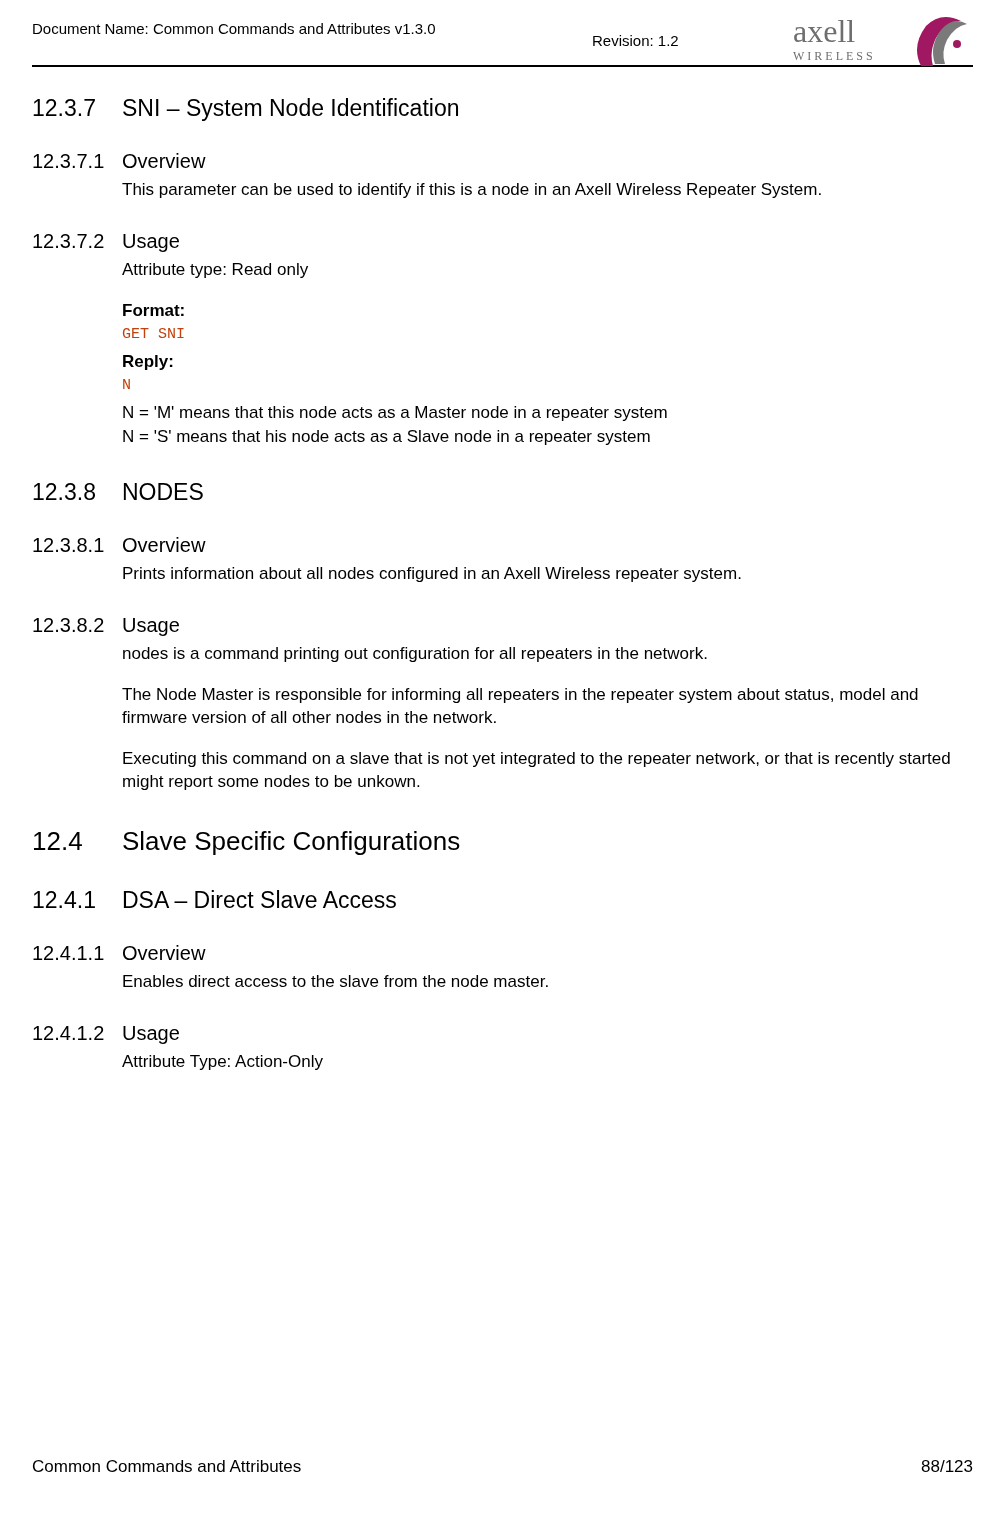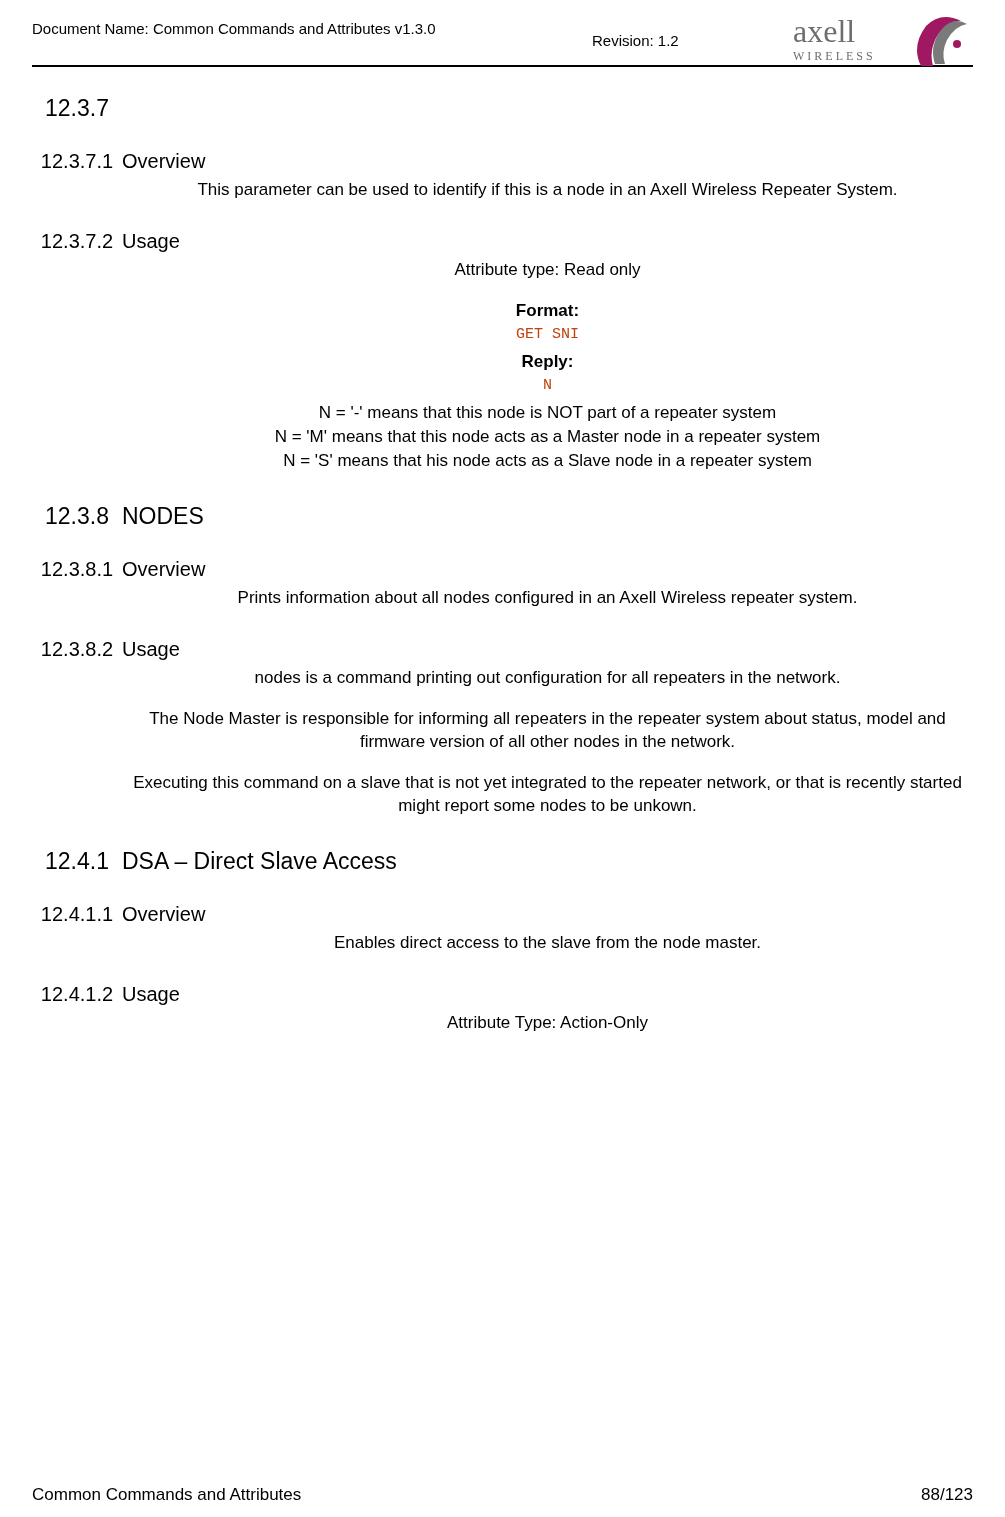--- a/index.html
+++ b/index.html
@@ -8,21 +8,21 @@
       font-family: Verdana, Geneva, sans-serif;
       background: #ffffff;
       color: #000000;
       width: 1005px;
       height: 1517px;
       position: relative;
       padding: 0;
     }
 
     .page {
-      padding: 18px 32px 12px 32px;
+      padding: 18px 32px 40px 32px;
       height: 100%;
       display: flex;
       flex-direction: column;
     }
 
     .header-row {
       display: flex;
       align-items: flex-start;
       position: relative;
       height: 55px;
@@ -53,21 +53,20 @@
 
     .header-rule {
       border: none;
       border-top: 2px solid #000;
       margin-top: -8px;
       margin-bottom: 10px;
     }
 
     .content {
       flex: 1;
-      text-align: center;
     }
 
     .section-row {
       display: flex;
       align-items: baseline;
       margin-top: 18px;
       margin-bottom: 6px;
     }
 
     .section-num {
@@ -145,40 +144,40 @@
       </svg>
     </div>
   </div>
 
   <hr class="header-rule">
 
   <div class="content" id="content-root">
 
   <div class="section-row h3-row first-h3">
         <div class="section-num h3">12.3.7</div>
+        <div class="section-title h3">SNI – System Node Identification</div>
       </div>
       <div class="section-row h4-row">
         <div class="section-num h4">12.3.7.1</div>
         <div class="section-title h4">Overview</div>
       </div>
       <div class="body-block">
         <p>This parameter can be used to identify if this is a node in an Axell Wireless Repeater System.</p>
       </div>
       <div class="section-row h4-row">
         <div class="section-num h4">12.3.7.2</div>
         <div class="section-title h4">Usage</div>
       </div>
       <div class="body-block">
         <p>Attribute type: Read only</p>
         <p class="bold tight">Format:</p>
         <p class="mono">GET SNI</p>
         <p class="bold tight">Reply:</p>
         <p class="mono">N</p>
         <div class="rules-block">
-          <p>N = '-' means that this node is NOT part of a repeater system</p>
           <p>N = 'M' means that this node acts as a Master node in a repeater system</p>
           <p>N = 'S' means that his node acts as a Slave node in a repeater system</p>
         </div>
       </div>
       <div class="section-row h3-row">
         <div class="section-num h3">12.3.8</div>
         <div class="section-title h3">NODES</div>
       </div>
       <div class="section-row h4-row">
         <div class="section-num h4">12.3.8.1</div>
@@ -188,20 +187,24 @@
         <p>Prints information about all nodes configured in an Axell Wireless repeater system.</p>
       </div>
       <div class="section-row h4-row">
         <div class="section-num h4">12.3.8.2</div>
         <div class="section-title h4">Usage</div>
       </div>
       <div class="body-block">
         <p>nodes is a command printing out configuration for all repeaters in the network.</p>
         <p>The Node Master is responsible for informing all repeaters in the repeater system about status, model and firmware version of all other nodes in the network.</p>
         <p>Executing this command on a slave that is not yet integrated to the repeater network, or that is recently started might report some nodes to be unkown.</p>
+      </div>
+      <div class="section-row h2-row">
+        <div class="section-num h2">12.4</div>
+        <div class="section-title h2">Slave Specific Configurations</div>
       </div>
       <div class="section-row h3-row">
         <div class="section-num h3">12.4.1</div>
         <div class="section-title h3">DSA – Direct Slave Access</div>
       </div>
       <div class="section-row h4-row">
         <div class="section-num h4">12.4.1.1</div>
         <div class="section-title h4">Overview</div>
       </div>
       <div class="body-block">

